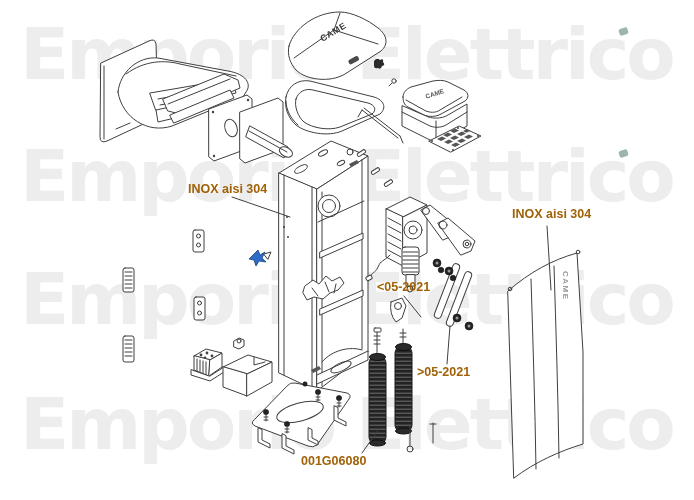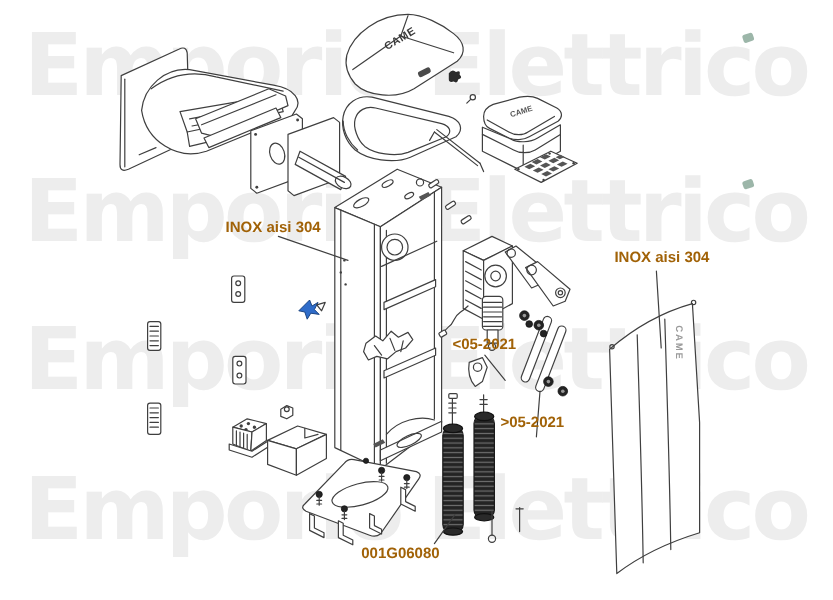--- a/index.html
+++ b/index.html
@@ -291,19 +291,19 @@
       <path class="l" d="M547,226 L551,290"></path>
       <path class="l" d="M404,296 L421,317"></path>
       <path class="l" d="M447,364 L450,326"></path>
       <path class="l" d="M362,453 L379,429"></path>
     </g>
   </svg>
 
   <div class="label" style="left:188px;top:182px">INOX aisi 304</div>
   <div class="label" style="left:512px;top:207px">INOX aisi 304</div>
   <div class="label" style="left:377px;top:280px">&lt;05-2021</div>
-  <div class="label" style="left:417px;top:345px">&gt;05-2021</div>
+  <div class="label" style="left:417px;top:365px">&gt;05-2021</div>
   <div class="label" style="left:301px;top:454px">001G06080</div>
 
   <span class="brand brand-dome">CAME</span>
   <span class="brand brand-lid">CAME</span>
   <span class="brand brand-door">CAME</span>
 </div>
 
 </body></html>

